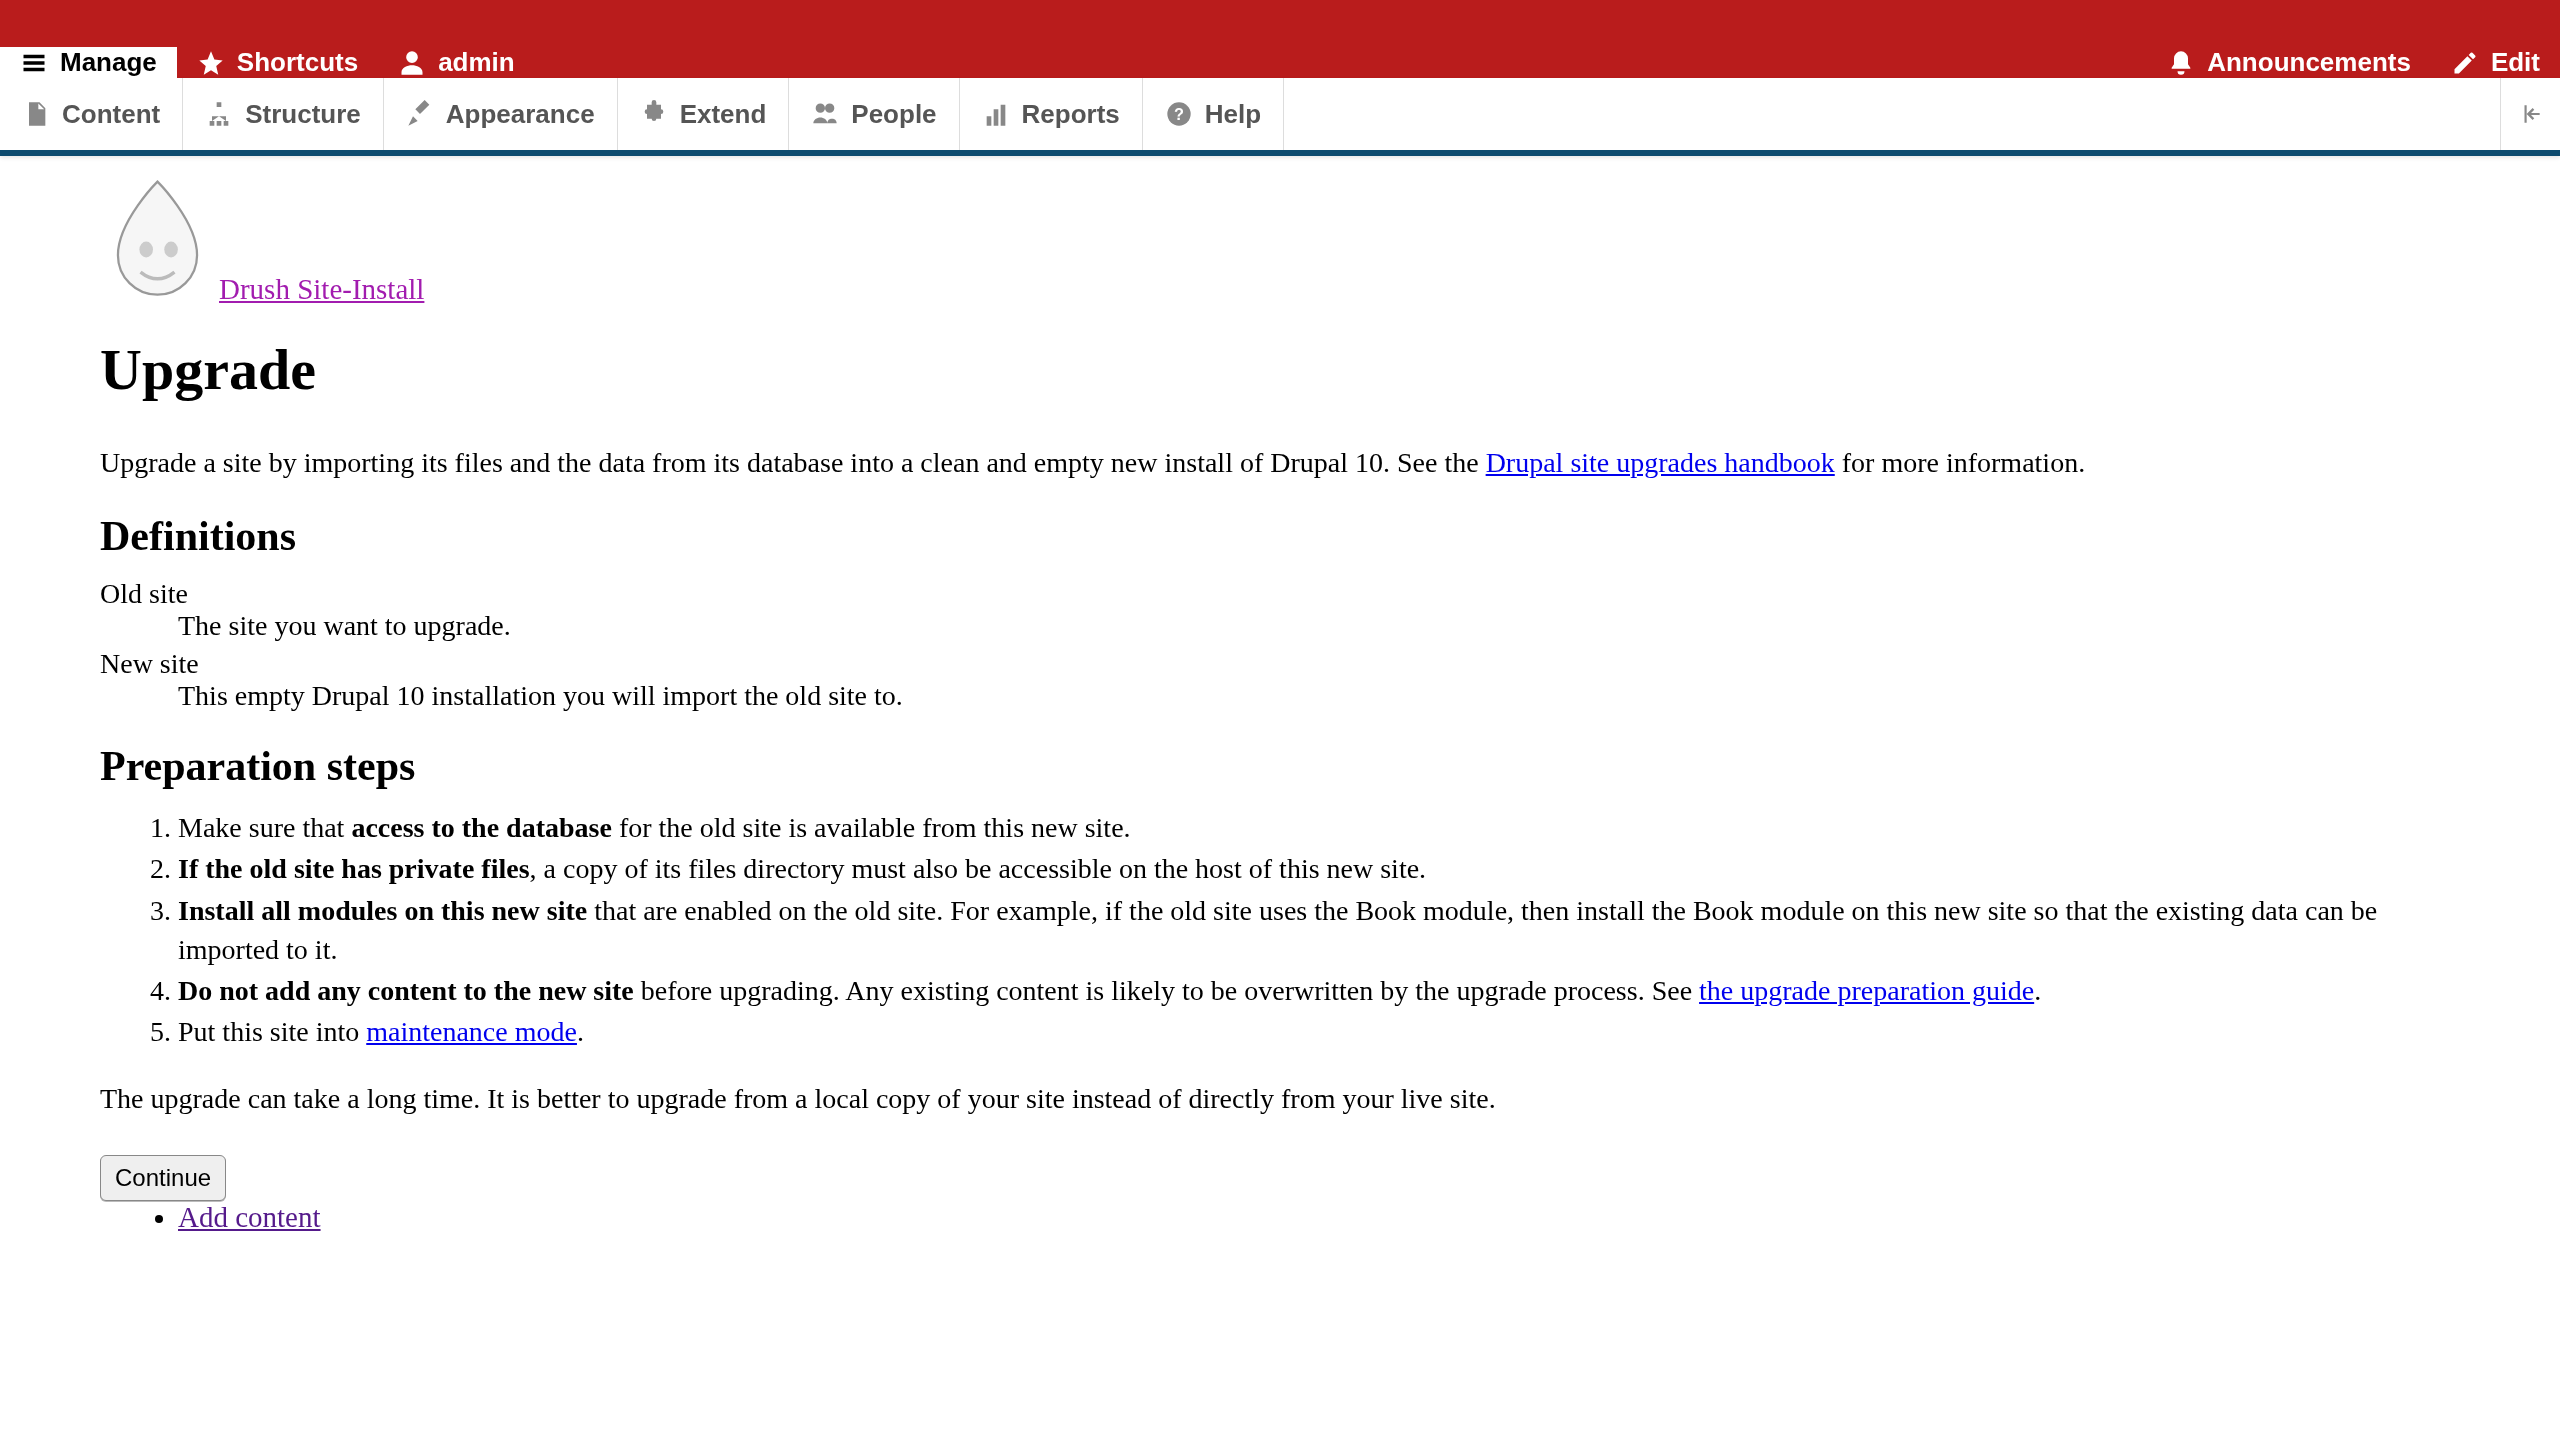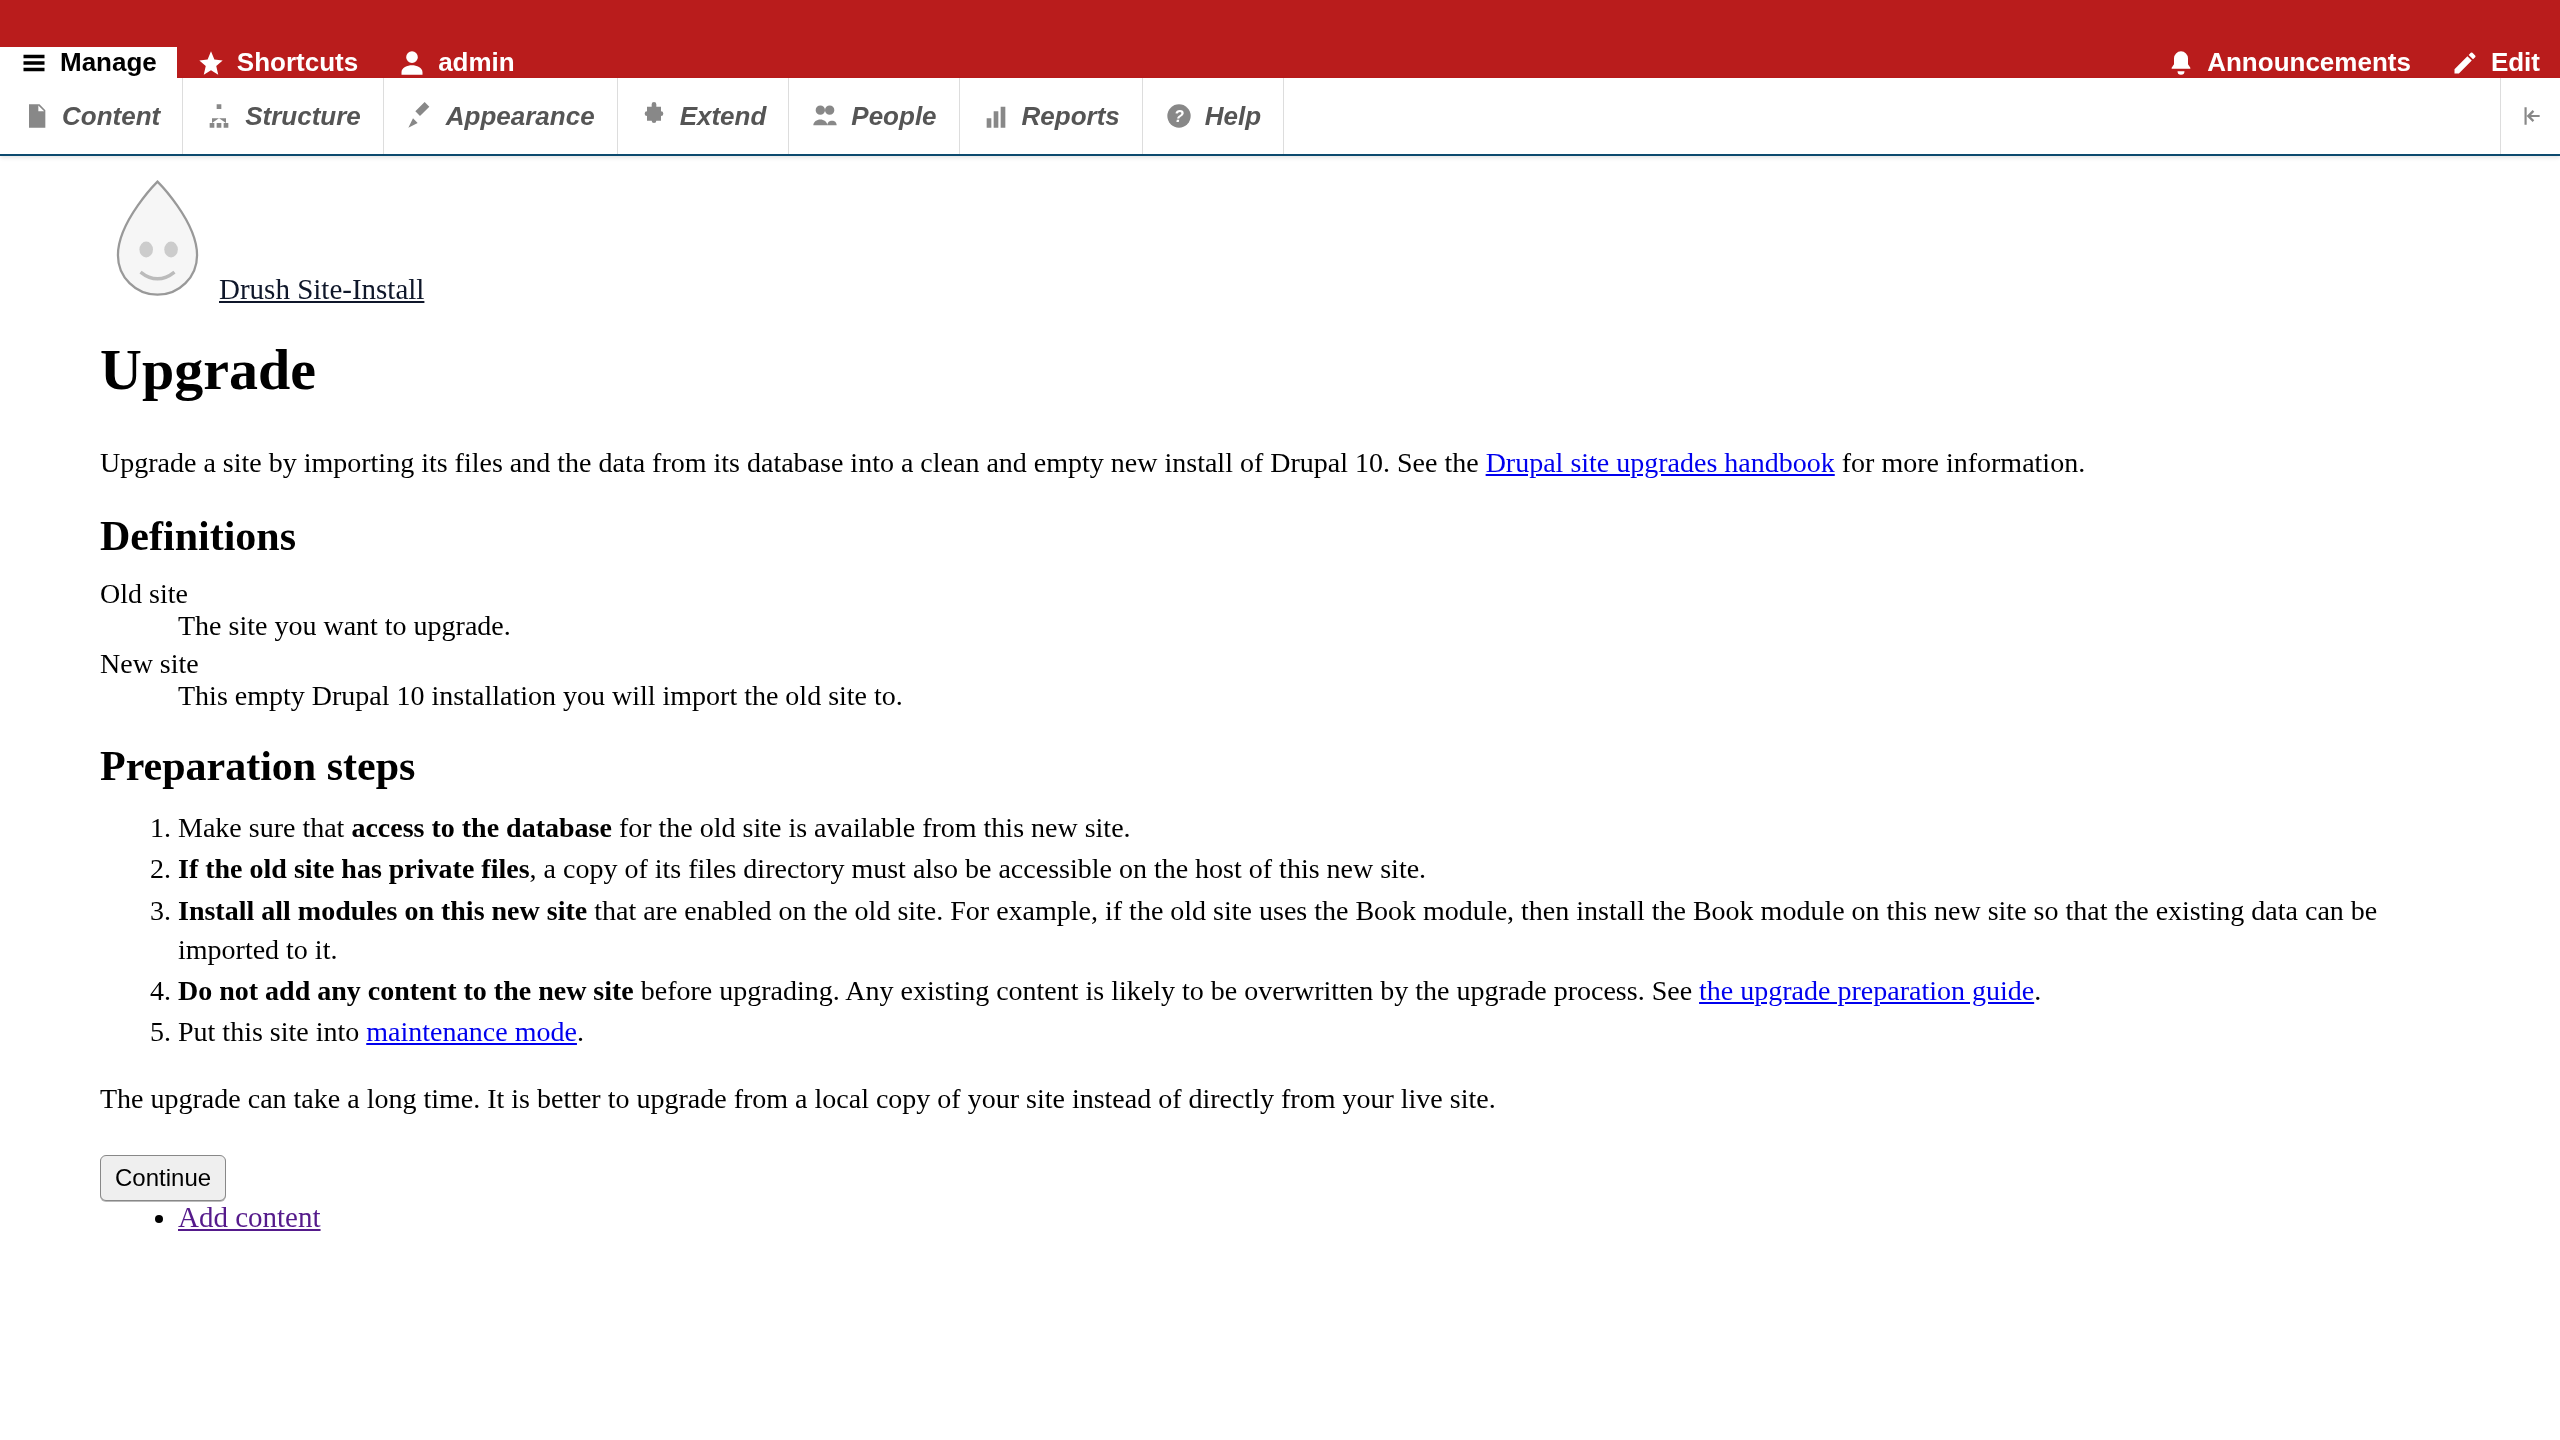--- a/index.html
+++ b/index.html
@@ -7,31 +7,31 @@
 
 
 .toolbar-top { background: #b91c1c; height: 78px; display: flex; align-items: flex-end; font-family: "Helvetica Neue", Arial, sans-serif; font-weight: bold; font-size: 26px; color: #fff; }
 .toolbar-top .titem { display: flex; align-items: center; padding: 0 20px; gap: 12px; cursor: pointer; }
 .toolbar-top .titem.active { background: #fff; color: #000; }
 .toolbar-top .spacer { flex: 1; }
 .toolbar-top svg { width: 28px; height: 28px; fill: currentColor; flex-shrink: 0; }
 .toolbar-top .titem.active svg { fill: #000; }
 
 
-.adminbar { background: #fff; border-bottom: 2px solid #0c4a6e; box-shadow: 0 2px 4px rgba(0,0,0,0.1); height: 78px; display: flex; align-items: stretch; font-family: "Helvetica Neue", Arial, sans-serif; font-weight: 600; font-size: 26px; color: #555; font-style: italic; }
+.adminbar { background: #fff; border-bottom: 6px solid #0c4a6e; box-shadow: 0 2px 4px rgba(0,0,0,0.1); height: 78px; display: flex; align-items: stretch; font-family: "Helvetica Neue", Arial, sans-serif; font-weight: 600; font-size: 26px; color: #555; }
 .adminbar .aitem { display: flex; align-items: center; padding: 0 22px; gap: 12px; cursor: pointer; border-right: 1px solid #ddd; }
 .adminbar .aitem svg { width: 28px; height: 28px; fill: #888; flex-shrink: 0; }
 .adminbar .spacer { flex: 1; }
 .adminbar .collapse { display:flex; align-items:center; justify-content:center; width:60px; border-left:1px solid #ddd; cursor:pointer; }
 .adminbar .collapse svg { width: 26px; height: 26px; fill: #888; }
 
 
 .page { padding: 20px 100px 40px 100px; }
 .brand { display:flex; align-items:flex-end; gap:4px; margin-bottom: 30px; }
-.brand-link { color: #0f172a; text-decoration: underline; cursor:pointer; font-size: 29px; }
+.brand-link { color: #a21caf; text-decoration: underline; cursor:pointer; font-size: 29px; }
 
 h1 { font-size: 58px; font-weight: bold; margin: 10px 0 40px 0; }
 h2.sub { font-size: 42px; font-weight: bold; margin: 30px 0 18px 0; }
 p { margin: 12px 0; line-height: 1.4; }
 a.inline { color: #0000EE; text-decoration: underline; cursor:pointer; }
 
 dl.defs { margin-left: 0; }
 dl.defs dt { margin-top: 6px; }
 dl.defs dd { margin-left: 78px; margin-bottom: 4px; }
 

